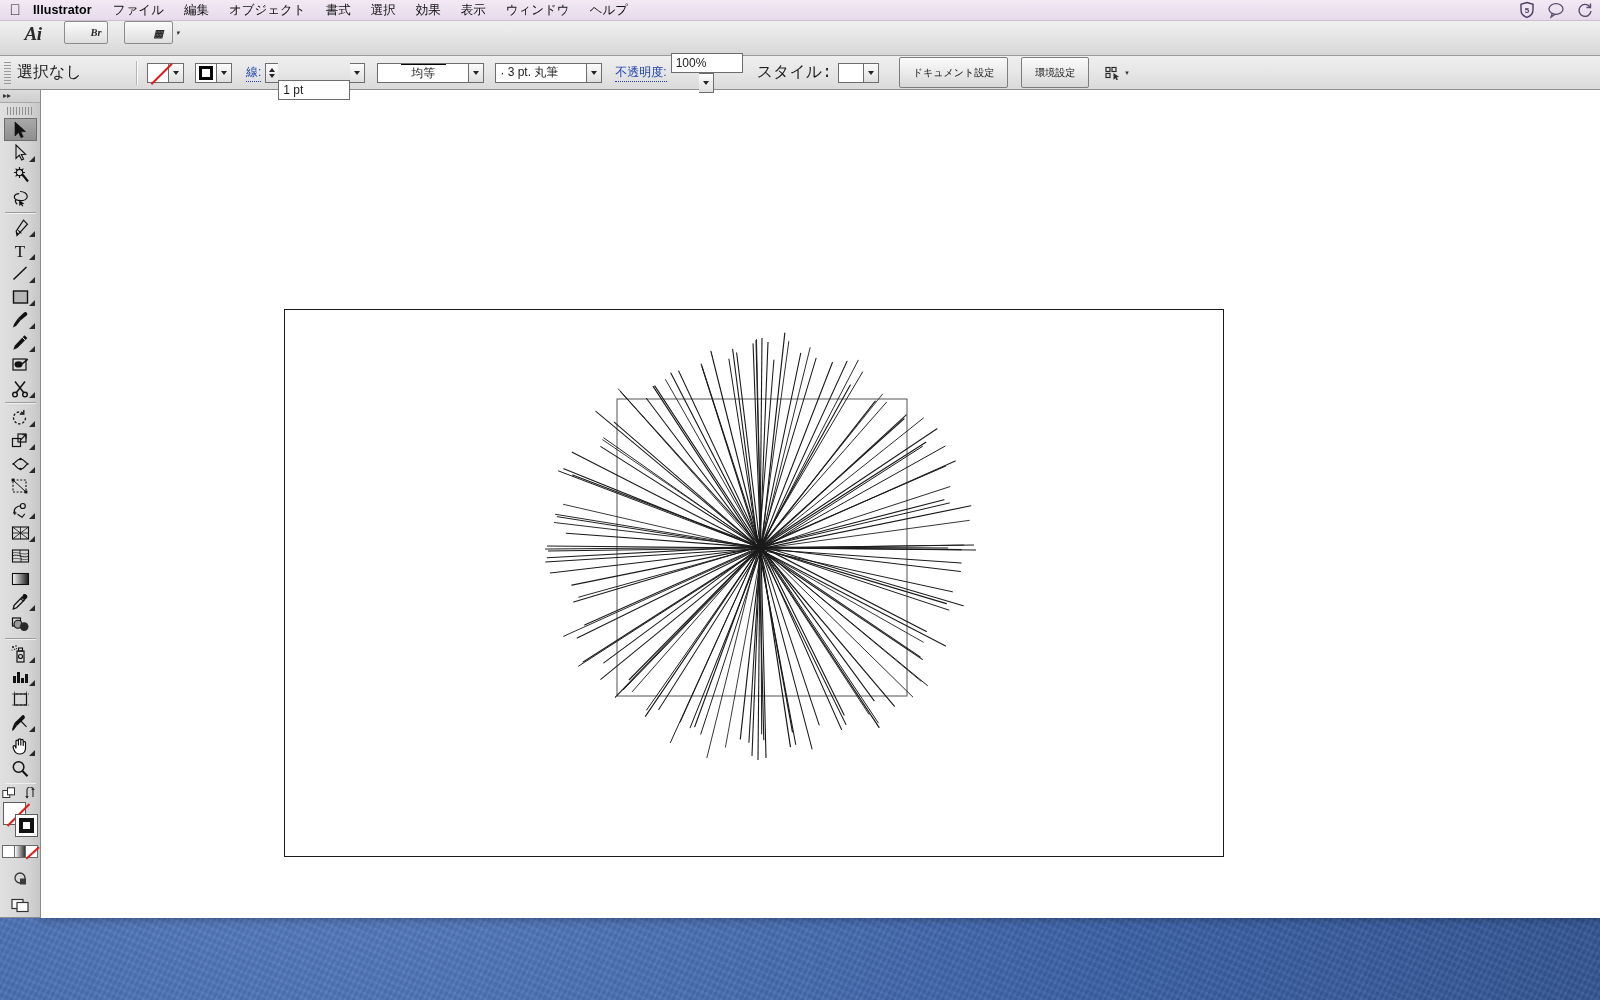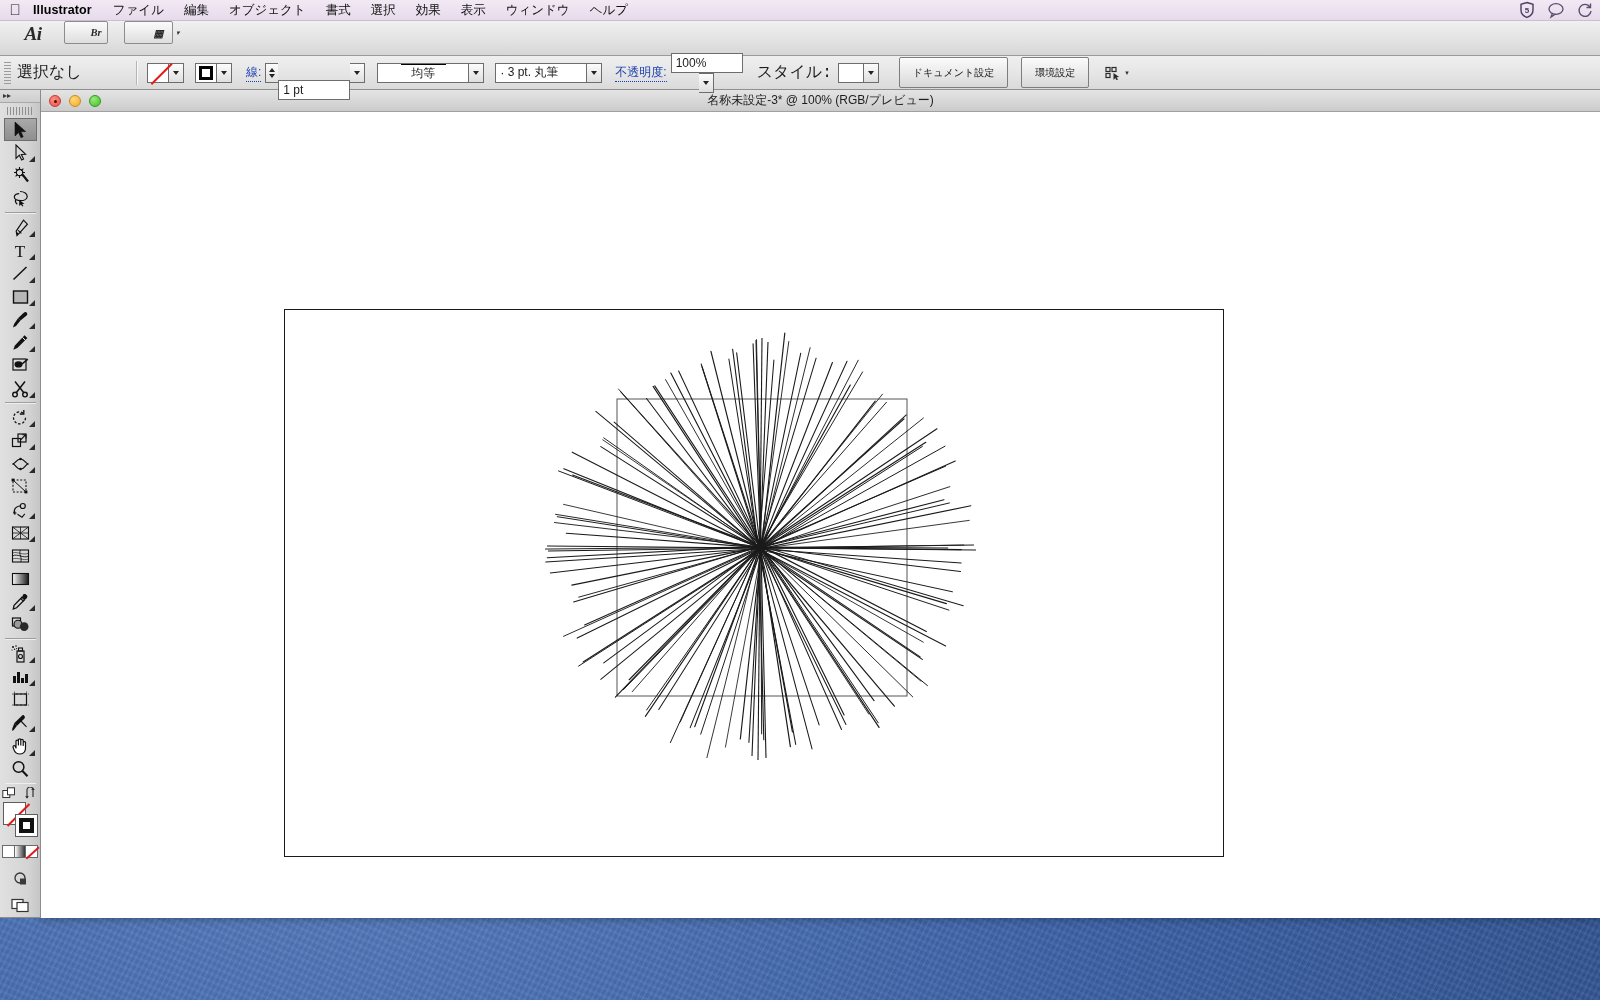--- a/index.html
+++ b/index.html
@@ -379,28 +379,20 @@
       <rect x="7" y="2.5" width="4" height="4" fill="none" stroke="#2b2b2b" stroke-width="1.2"></rect>
       <path d="M8.5 8 L8.5 15 L10.3 13 L11.6 15.4 L12.9 14.6 L11.6 12.3 L14.2 12.1 Z" fill="#2b2b2b"></path>
     </svg>
     <span class="appbar-arrow">▾</span>
   </div>
 </div>
 
 <div id="win-shadow"></div>
 <div id="docwin">
 
-  <div id="doc-title">
-    <div id="traffic">
-      <div class="tl r"></div>
-      <div class="tl y"></div>
-      <div class="tl g"></div>
-    </div>
-    <div id="doc-title-text">名称未設定-3* @ 100% (RGB/プレビュー)</div>
-  </div>
 
   <div id="canvas">
     <div id="artboard"></div>
     <svg id="artwork-svg" width="1559" height="806">
         <rect x="576" y="287" width="290" height="297" fill="none" stroke="#555555" stroke-width="1"></rect>
         <g>
           <line x1="717.36" y1="435.61" x2="920.20" y2="437.54" stroke="#1b1b1b" stroke-width="1.18" stroke-linecap="round"></line>
           <line x1="719.15" y1="434.91" x2="906.80" y2="436.01" stroke="#1b1b1b" stroke-width="1.04" stroke-linecap="round"></line>
           <line x1="717.54" y1="437.04" x2="920.22" y2="450.89" stroke="#1b1b1b" stroke-width="1.02" stroke-linecap="round"></line>
           <line x1="717.68" y1="435.36" x2="919.53" y2="459.45" stroke="#1b1b1b" stroke-width="1.14" stroke-linecap="round"></line>

